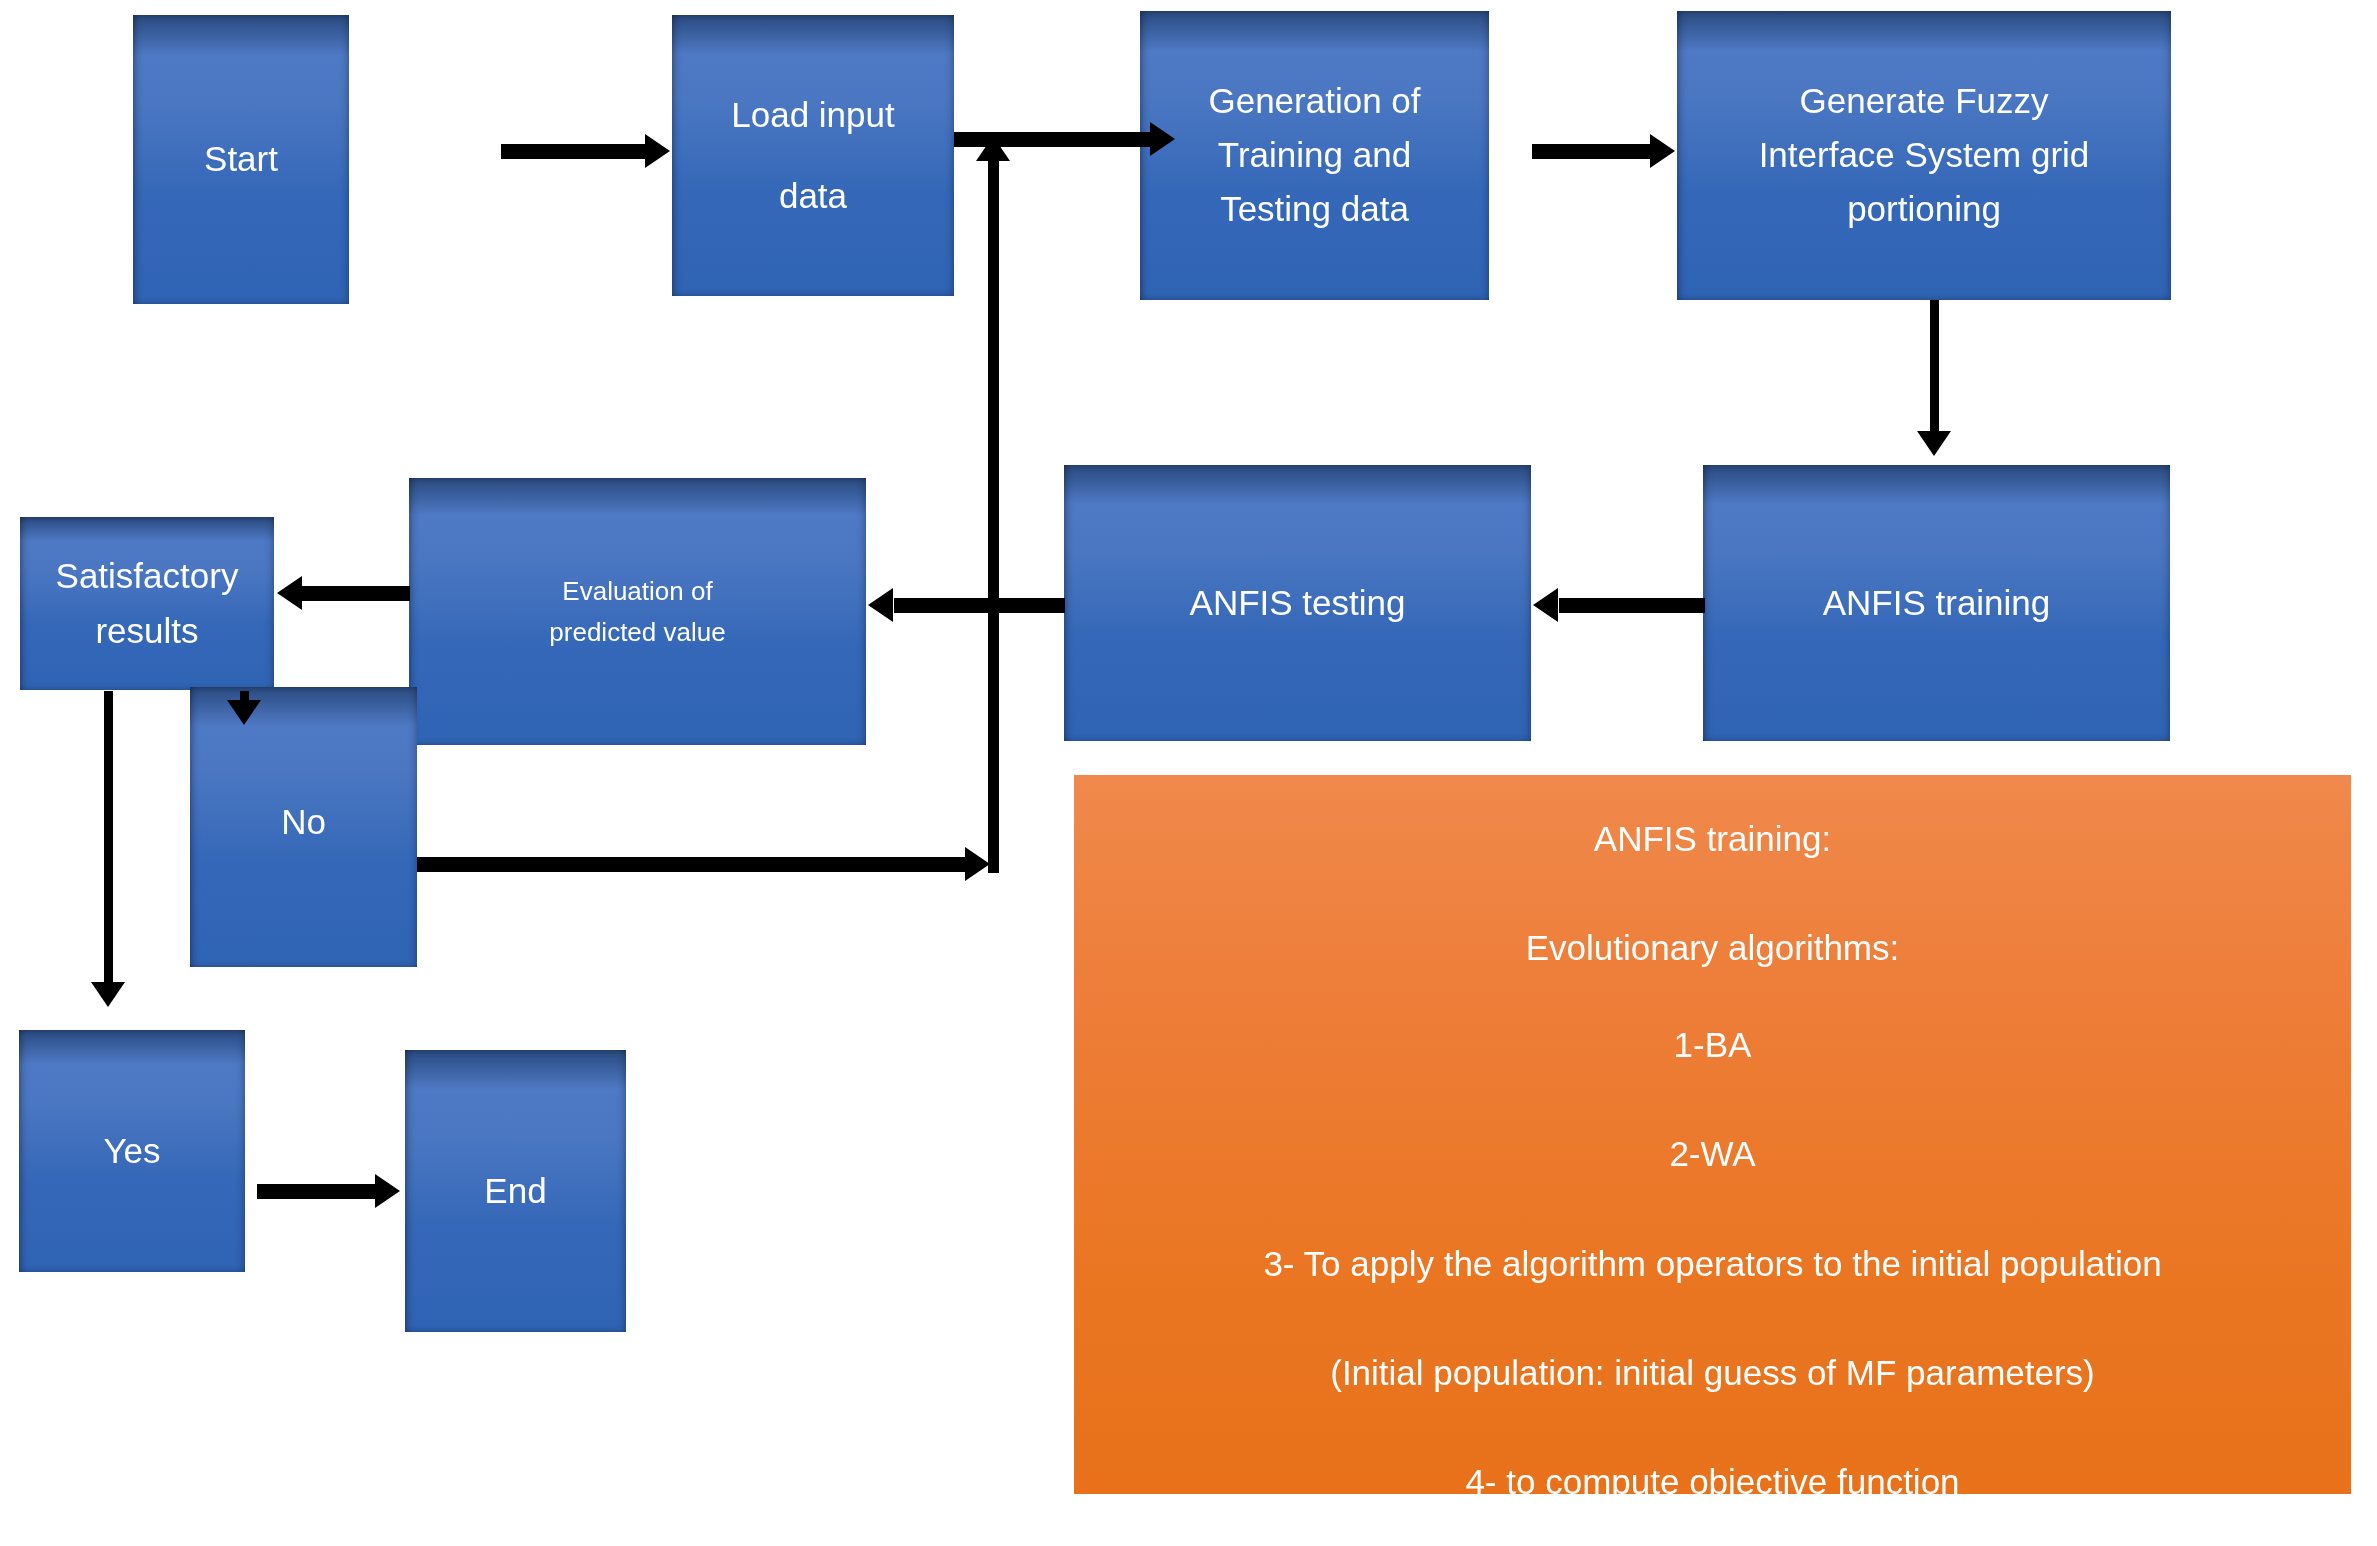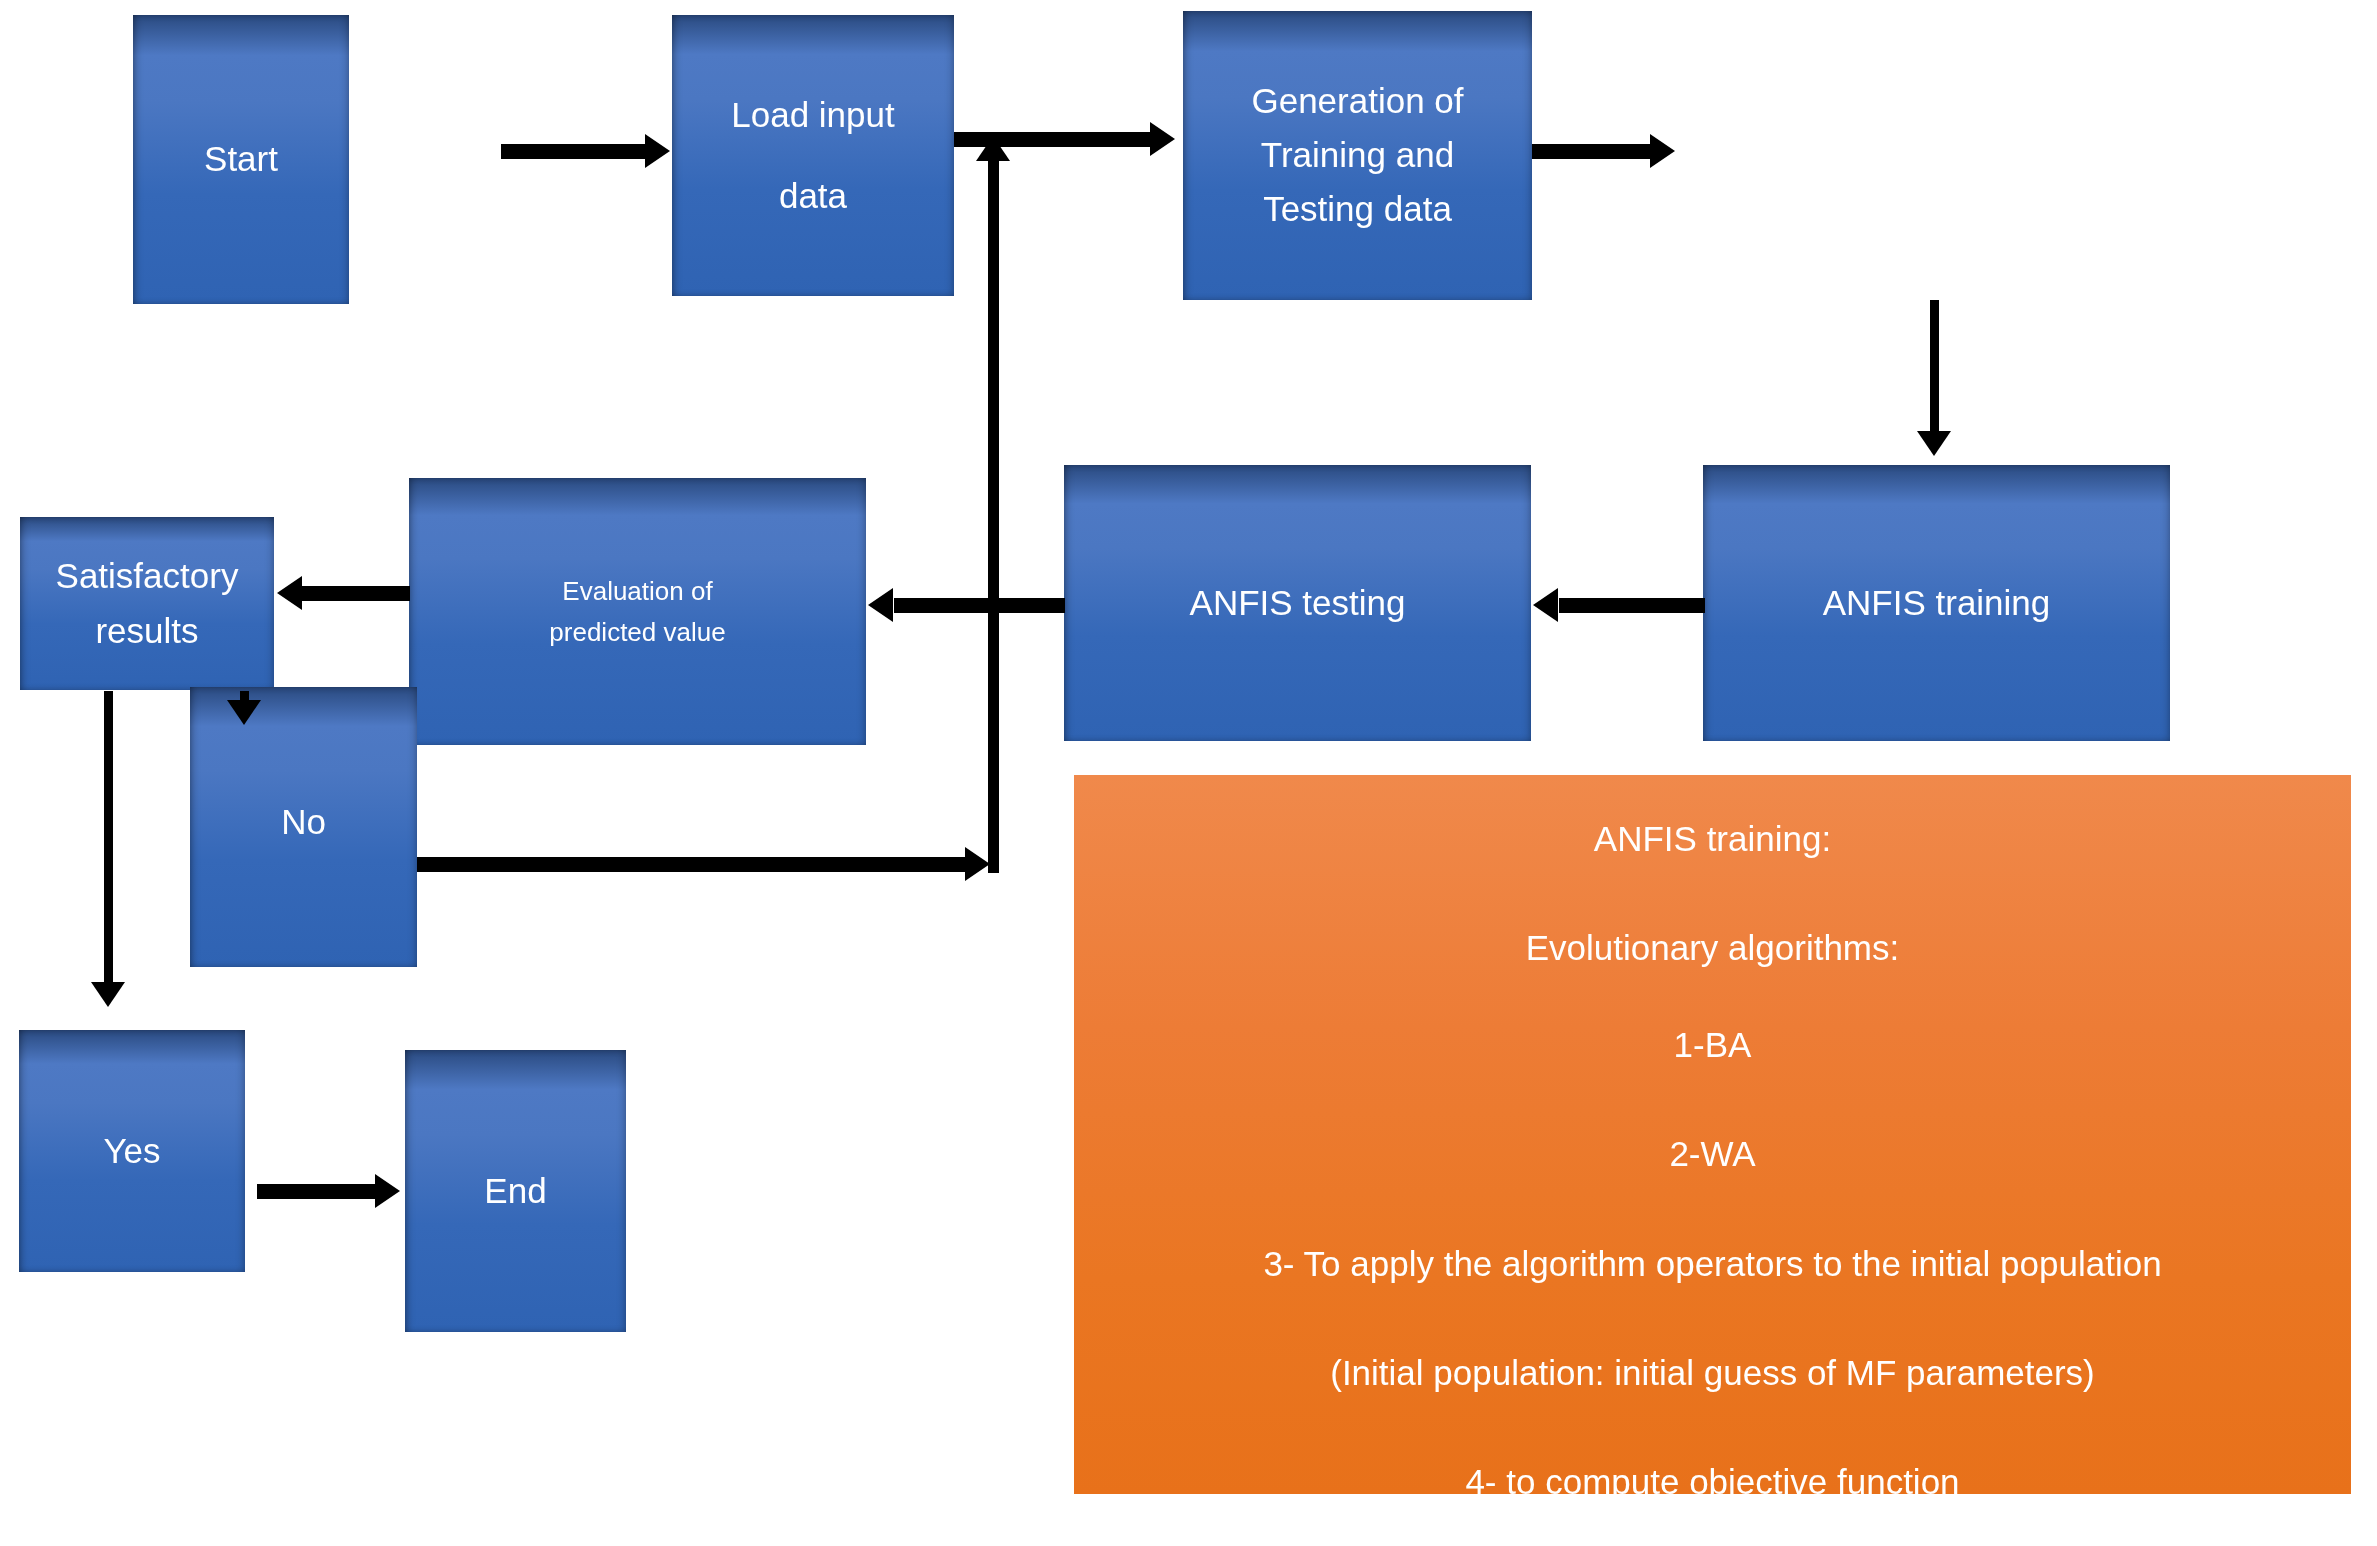--- a/index.html
+++ b/index.html
@@ -72,26 +72,31 @@
 
   <div class="node" style="left:133px;top:15px;width:216px;height:289px;font-size:35px;">
     <span class="txt">Start</span>
   </div>
 
   <div class="node" style="left:672px;top:15px;width:282px;height:281px;font-size:35px;flex-direction:column;gap:27px;">
     <span class="txt">Load input</span>
     <span class="txt">data</span>
   </div>
 
-  <div class="node" style="left:1183px;top:10.8px;width:349px;height:289px;font-size:35px;flex-direction:column;">
+  <div class="node" style="left:1140px;top:10.8px;width:349px;height:289px;font-size:35px;flex-direction:column;">
     <span class="txt">Generation of</span>
     <span class="txt">Training and</span>
     <span class="txt">Testing data</span>
   </div>
 
+  <div class="node" style="left:1677px;top:10.8px;width:494px;height:289px;font-size:35px;flex-direction:column;">
+    <span class="txt">Generate Fuzzy</span>
+    <span class="txt">Interface System grid</span>
+    <span class="txt">portioning</span>
+  </div>
 
   <div class="node" style="left:1703px;top:465px;width:467px;height:276px;font-size:35px;">
     <span class="txt">ANFIS training</span>
   </div>
 
   <div class="node" style="left:1064px;top:465px;width:467px;height:276px;font-size:35px;">
     <span class="txt">ANFIS testing</span>
   </div>
 
   <div class="node" style="left:409px;top:478px;width:457px;height:267px;font-size:26px;flex-direction:column;">

